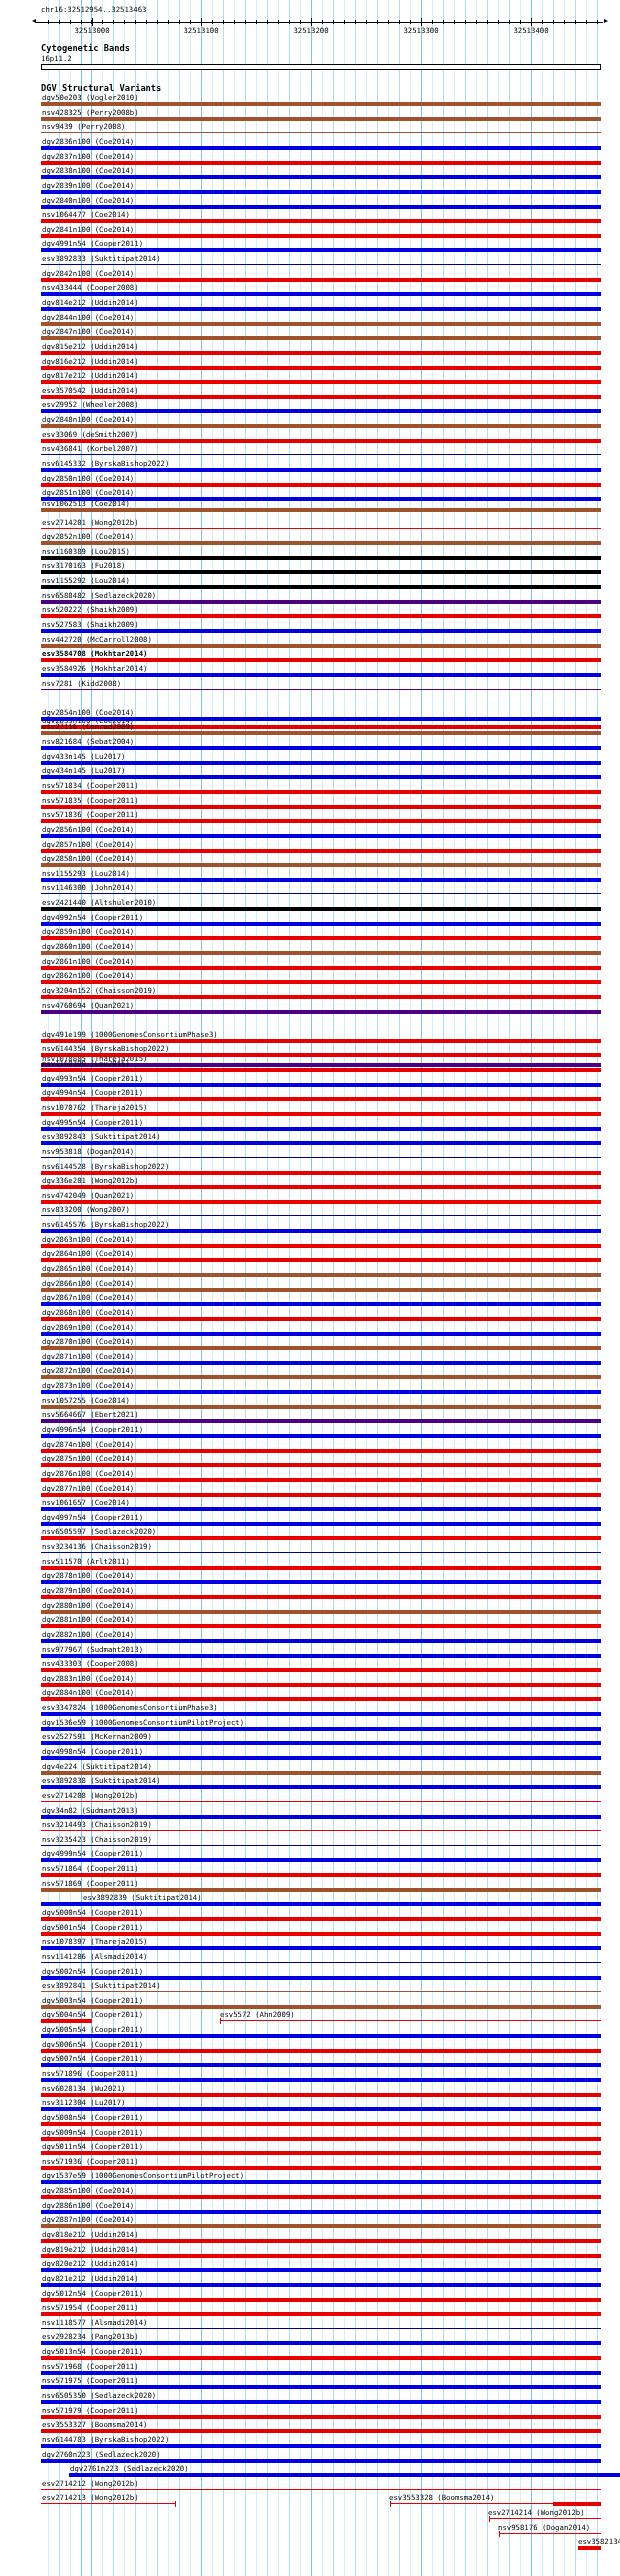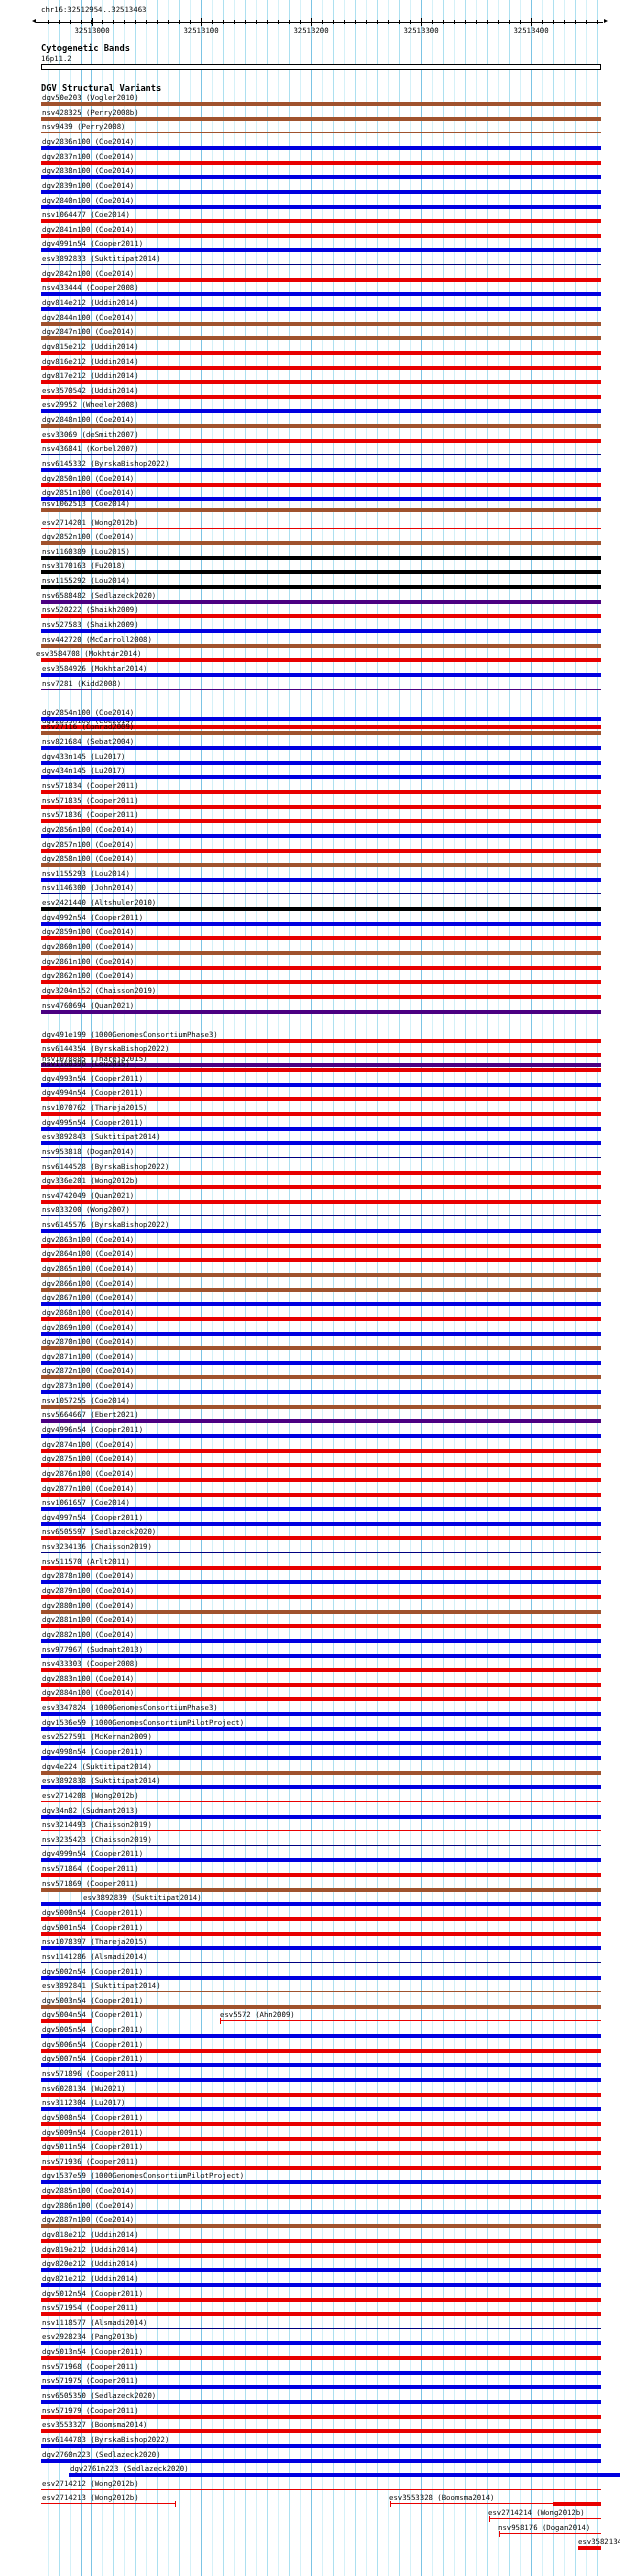--- a/index.html
+++ b/index.html
@@ -217,21 +217,21 @@
     </div>
     <div class="vrow" style="top: 621px;">
       <div class="vlabel" style="left: 42px;">nsv527583 (Shaikh2009)</div>
       <div class="vbar" style="left: 41px; width: 560px; background: rgb(0, 0, 224);"></div>
     </div>
     <div class="vrow" style="top: 636px;">
       <div class="vlabel" style="left: 42px;">nsv442720 (McCarroll2008)</div>
       <div class="vbar" style="left: 41px; width: 560px; background: rgb(160, 82, 45);"></div>
     </div>
     <div class="vrow" style="top: 650px;">
-      <div class="vlabel" style="left: 36px;">esv3584708 (Mokhtar2014)</div>
+      <div class="vlabel" style="left: 42px; font-weight: bold;">esv3584708 (Mokhtar2014)</div>
       <div class="vbar" style="left: 41px; width: 560px; background: rgb(232, 0, 0);"></div>
     </div>
     <div class="vrow" style="top: 665px;">
       <div class="vlabel" style="left: 42px;">esv3584926 (Mokhtar2014)</div>
       <div class="vbar" style="left: 41px; width: 560px; background: rgb(0, 0, 224);"></div>
     </div>
     <div class="vrow" style="top: 680px;">
       <div class="vlabel" style="left: 42px;">nsv7281 (Kidd2008)</div>
       <div class="vline" style="left: 41px; width: 560px; background: rgb(75, 0, 130);"></div>
     </div>

